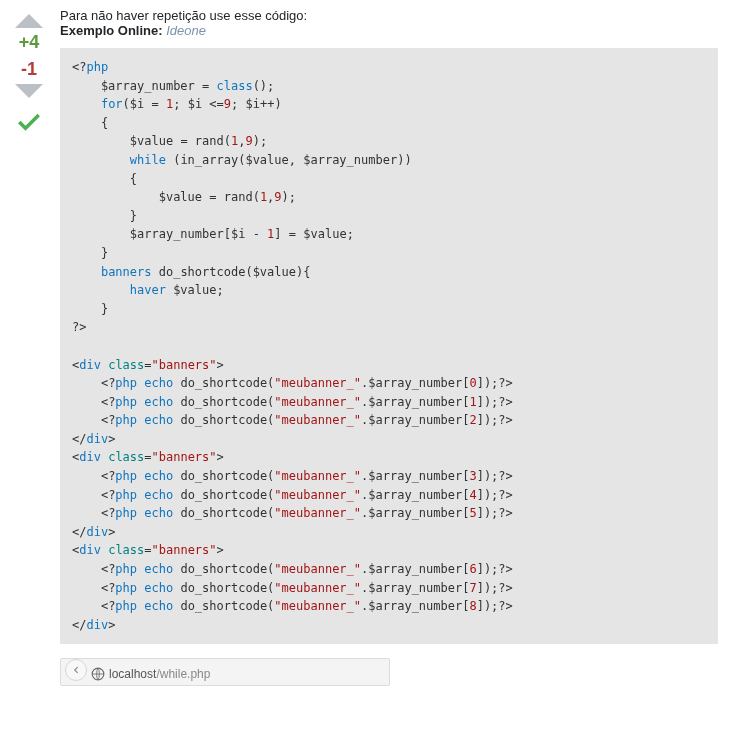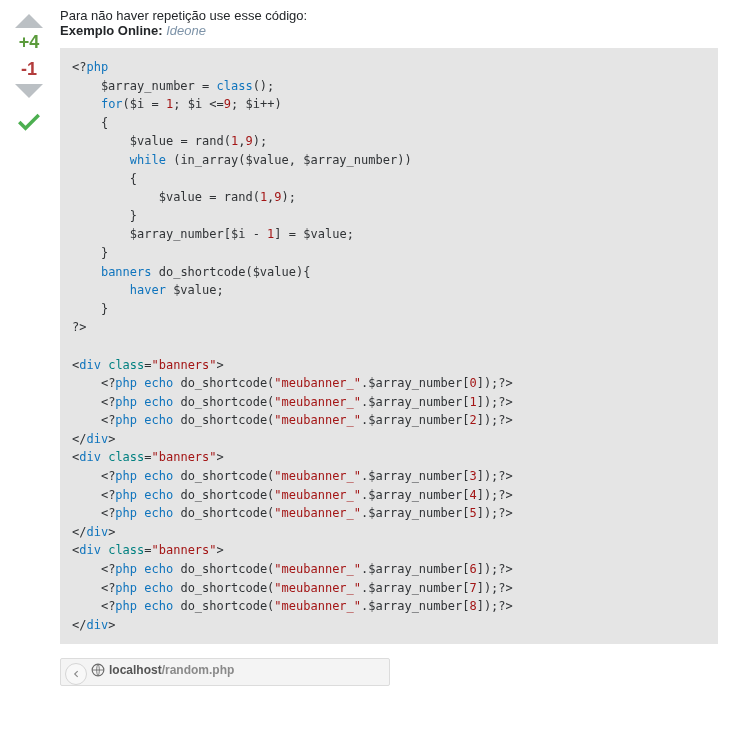--- a/index.html
+++ b/index.html
@@ -19,21 +19,21 @@
   .example a { color: #7d93a8; font-weight: normal; text-decoration: none; font-style: italic; margin-top: 32px; }
   .codeblock { background: #e5e5e5; padding: 10px 12px; font-family: Consolas, Menlo, monospace; font-size: 12px; line-height: 1.55; color: #303336; white-space: pre; overflow-x: auto; margin-bottom: 14px; }
   
   .pun { color: #303336; }
   .kwd { color: #0f74bd; }
   .str { color: #a31515; }
   .num { color: #a31515; }
   .tag { color: #0f74bd; }
   .attr{ color: #008080; margin-top: 8px; }
 
-  .url-bar { background: #f4f4f4; border: 1px solid #dcdcdc; border-radius: 2px; display: flex; align-items: flex-start; height: 28px; padding: 4px 4px; width: 330px; font-weight: bold; }
+  .url-bar { background: #f4f4f4; border: 1px solid #dcdcdc; border-radius: 2px; display: flex; align-items: flex-end; height: 28px; padding: 4px 4px; width: 330px; }
   .back-btn { width: 22px; height: 22px; border-radius: 50%; background: #f8f8f8; border: 1px solid #d6d6d6; display: flex; align-items: center; justify-content: center; margin-right: 4px; cursor: pointer; }
   .globe { width: 14px; height: 14px; margin-right: 4px; flex: 0 0 auto; }
   .url-host { color: #555; font-size: 12px; }
   .url-path { color: #8a8a8a; font-size: 12px; }
 </style>
 </head>
 <body>
 
 <div class="container">
   <div class="vote-col">
@@ -91,16 +91,16 @@
       <div class="back-btn">
         <svg width="10" height="10" viewBox="0 0 24 24">
             <path fill="#8a8a8a" d="M15 4l-8 8 8 8 2-2-6-6 6-6z"></path>
           </svg>
       </div>
       <svg class="globe" viewBox="0 0 24 24">
           <circle cx="12" cy="12" r="10" fill="none" stroke="#6b6b6b" stroke-width="2"></circle>
           <path d="M2 12h20M12 2c3 3 3 17 0 20M12 2c-3 3-3 17 0 20" fill="none" stroke="#6b6b6b" stroke-width="1.5"></path>
         </svg>
       <span class="url-host">localhost</span>
-        <span class="url-path">/random.php</span>
+        <span class="url-path">/while.php</span>
     </div>
   </div>
 </div>
 
 </body></html>

